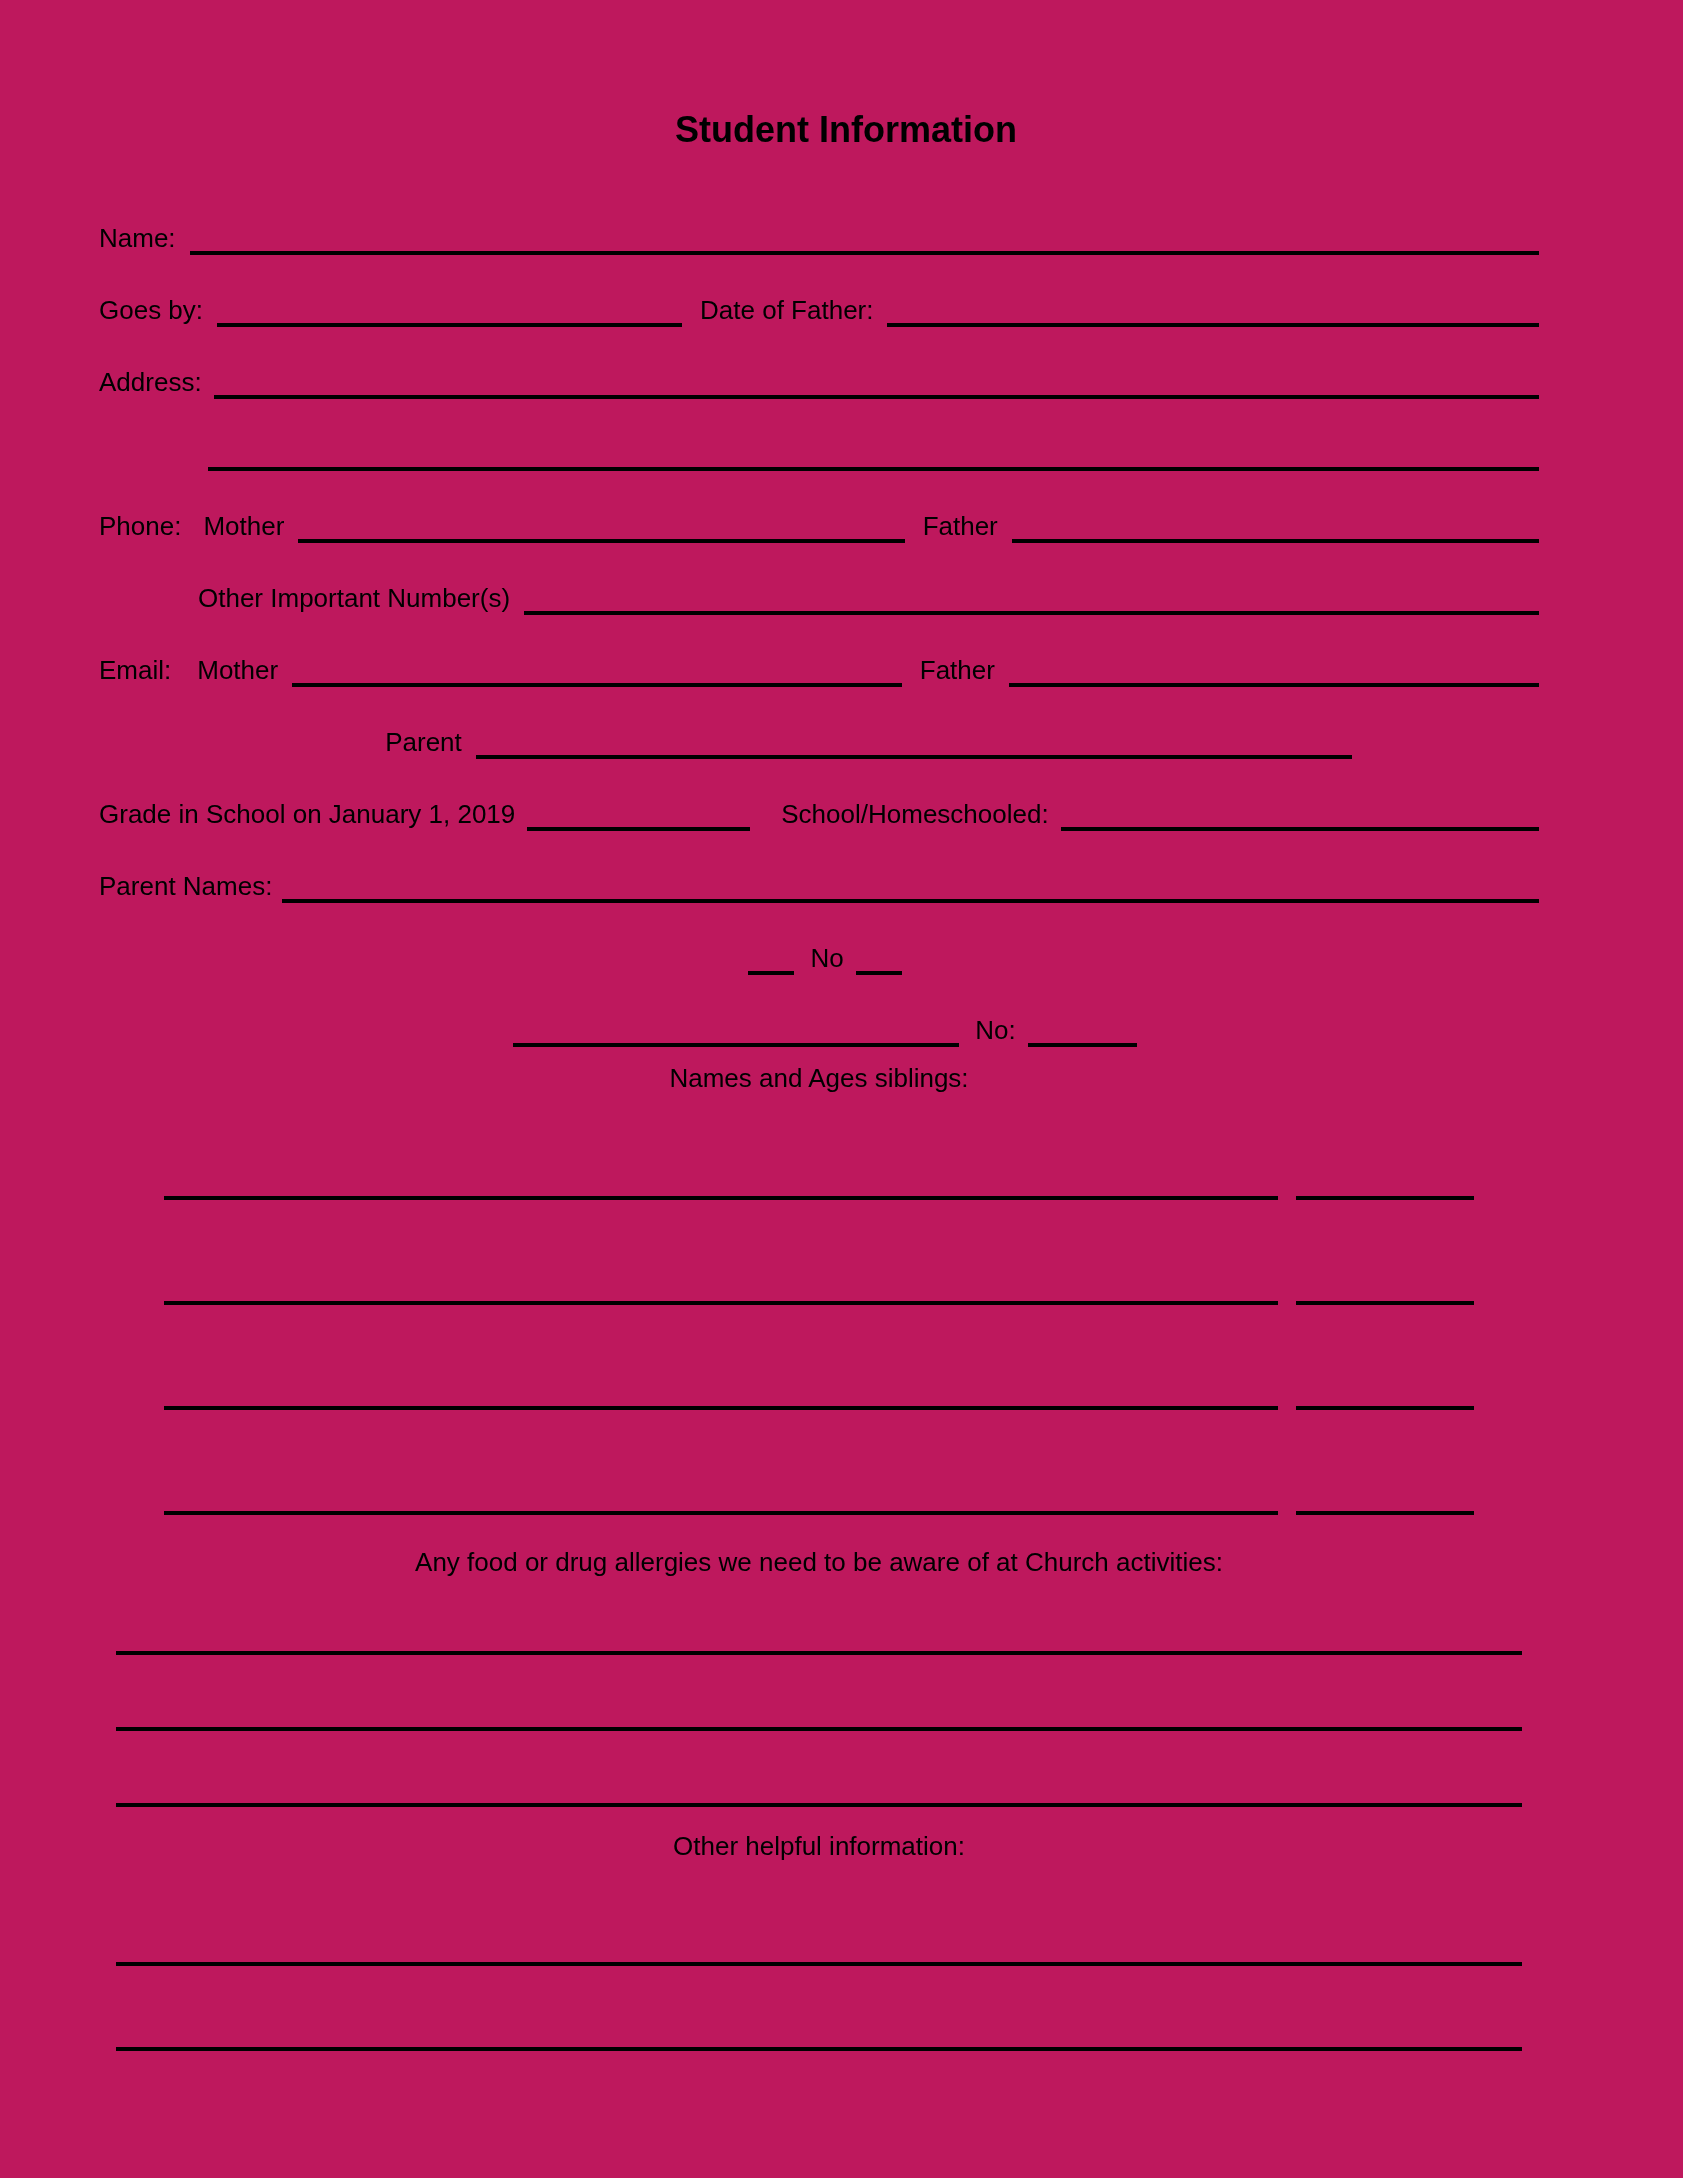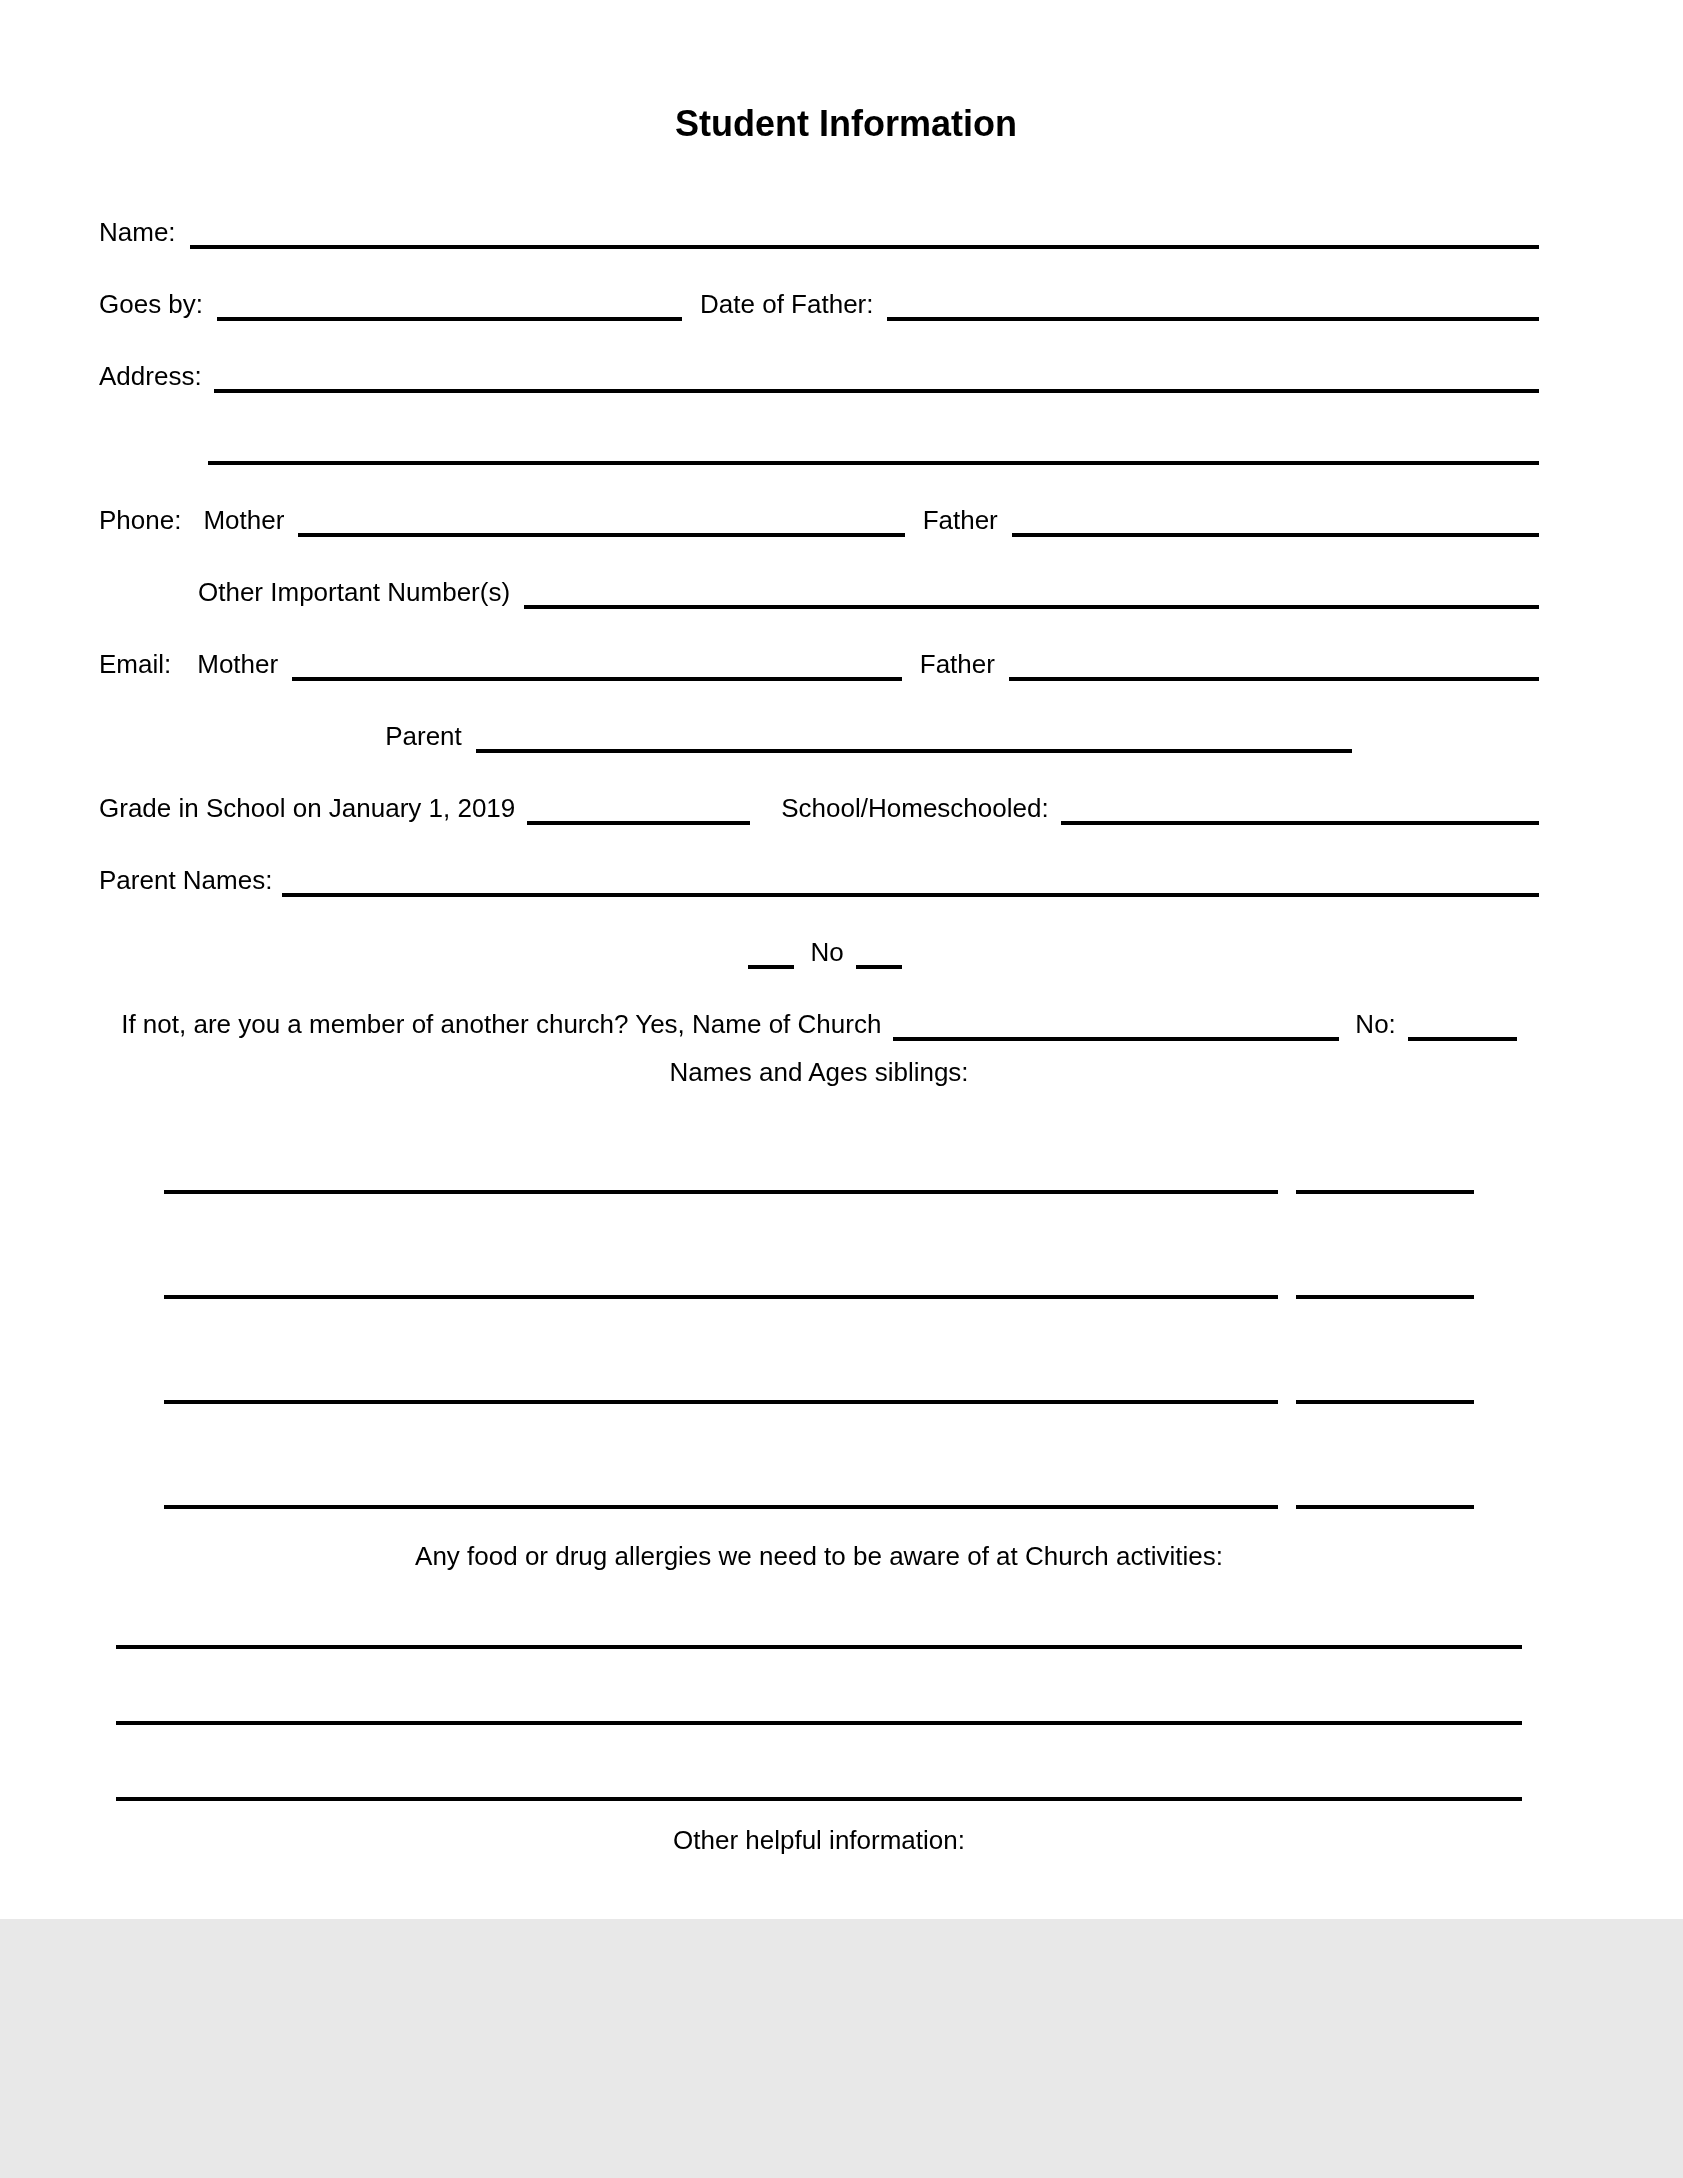--- a/index.html
+++ b/index.html
@@ -1,23 +1,23 @@
 <!DOCTYPE html>
 <html><head>
 <meta charset="utf-8">
 <style>
   html, body { margin: 0; padding: 0; background: #e8e8e8; }
   .page {
     position: relative;
     width: 1683px;
-    height: 1919px;
+    height: 2178px;
     margin: 0 auto;
-    background: #ffffff;
+    background: #be185d;
     box-sizing: border-box;
-    padding: 7px 144px 0 99px;
+    padding: 13px 144px 0 99px;
     overflow: hidden;
     font-family: "Liberation Sans", "DejaVu Sans", sans-serif;
     color: #000;
   }
   .title {
     margin: 95px -99px 0 -45px;
     text-align: center;
     font-size: 36px;
     line-height: 44px;
     font-weight: bold;
@@ -139,21 +139,20 @@
     <span class="line fill ml10"></span>
   </div>
 
   <div class="row">
     <span class="line w46 ml12"></span>
     <span class="lbl ml16">No</span>
     <span class="line w46 ml12"></span>
   </div>
 
   <div class="row">
-    <span class="lbl">If not, are you a member of another church? Yes, Name of Church</span>
     <span class="line w450 ml12"></span>
     <span class="lbl ml16">No:</span>
     <span class="line w110 ml12"></span>
   </div>
 
   <div class="row mt14">
     <span class="lbl">Names and Ages siblings:</span>
   </div>
 
   <div class="row mt72">

